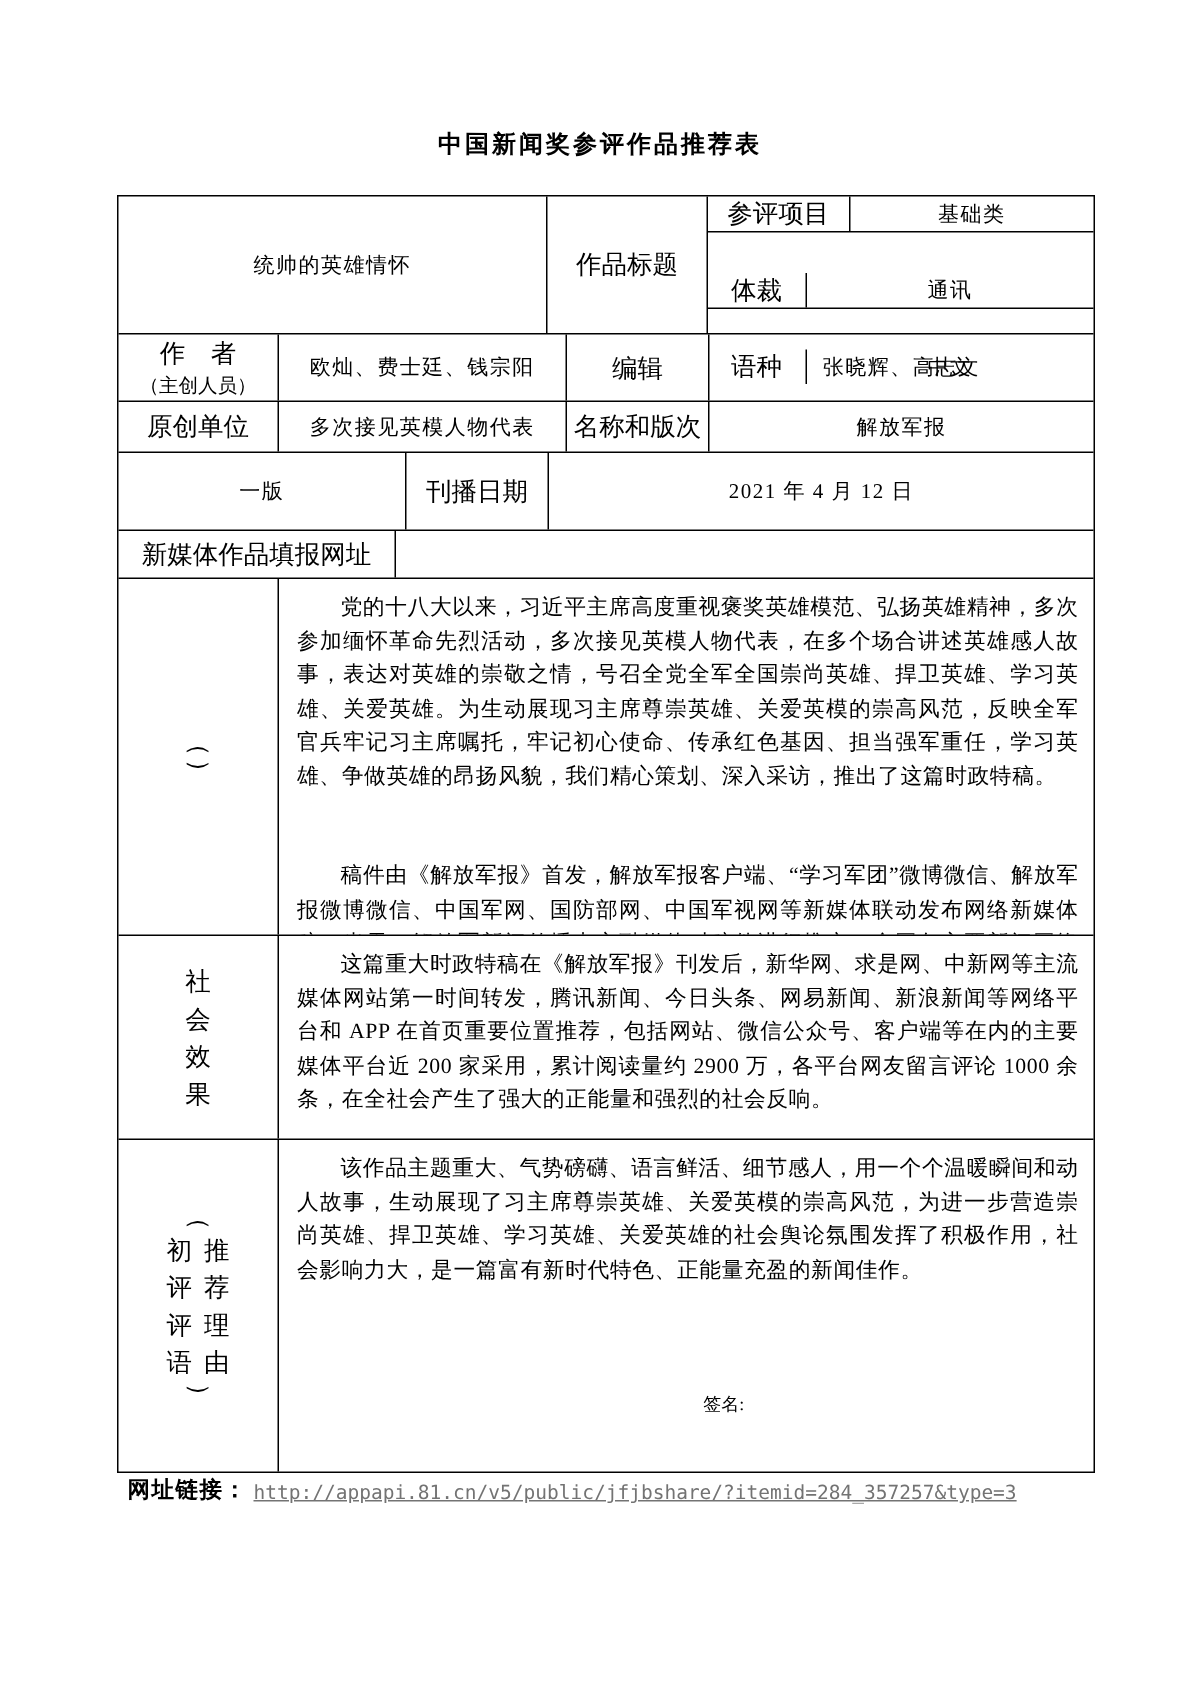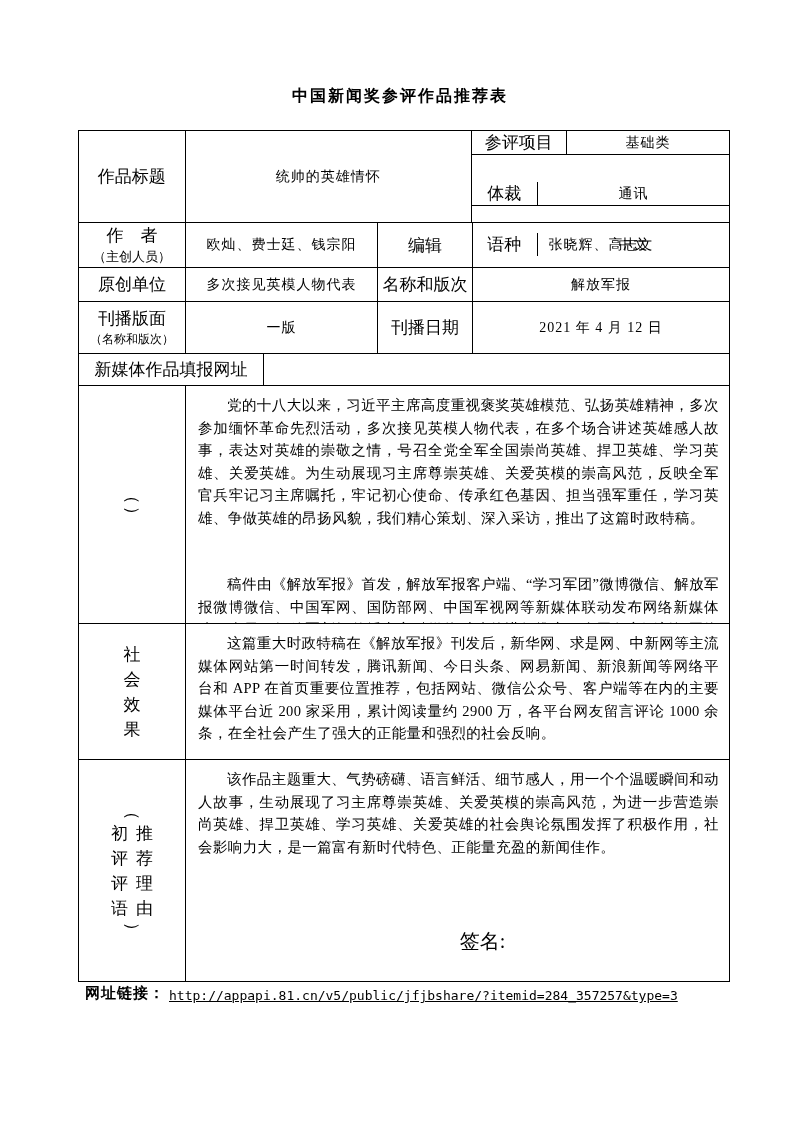--- a/index.html
+++ b/index.html
@@ -61,44 +61,44 @@
   .vchars.twocol { letter-spacing:8px; padding-left:8px; }
   
   .sec-body {
     align-items:stretch; justify-content:flex-start;
     padding:8px 10px 6px 12px; text-align:left;gap:44px;
   }
   .sec-body p {
     font-size:14.5px; line-height:22.5px; text-indent:2em;
     text-align:justify; letter-spacing:0.4px;
   }
-  .sig-line { text-align:center; font-size:20px; margin-top:26px; padding-left:48px; }
+  .sig-line { text-align:center; font-size:12px; margin-top:26px; padding-left:48px; }
   .seal-block {
     width:230px; margin:14px 30px 0 auto; text-align:center;
     font-size:16px; line-height:27px;
   }
   .footer { position:absolute; left:85px; top:984px; display:flex; align-items:flex-end; }
   .footer-label { font-size:15px; font-weight:600; letter-spacing:1px; }
   .footer-link {
     font-family:"DejaVu Sans Mono","Liberation Mono",monospace;
-    font-size:13px; color:#000000; text-decoration:underline; margin-left:4px;
+    font-size:13px; color:#737373; text-decoration:underline; margin-left:4px;
   }
 </style>
 </head>
 <body>
 
 <div class="page">
 
   <div class="doc-title">中国新闻奖参评作品推荐表</div>
 
   <div class="tbl">
 
     <div class="trow h-r1">
+      <div class="tc w-title val">统帅的英雄情怀</div>
       <div class="tc w-c1 lbl">作品标题</div>
-      <div class="tc w-title val">统帅的英雄情怀</div>
       <div class="subcol w-right">
         <div class="subrow">
           <div class="tc w-k1 lbl">参评项目</div>
           <div class="tc w-v2 val">基础类</div>
         </div>
         <div class="subrow">
           <div class="tc w-k2 lbl">体裁</div>
           <div class="tc w-v2 val">通讯</div>
         </div>
         <div class="subrow">
@@ -119,24 +119,20 @@
     </div>
 
     <div class="trow h-r5">
       <div class="tc w-c1 lbl">原创单位</div>
       <div class="tc w-c2 val">多次接见英模人物代表</div>
       <div class="tc w-c3 lbl">名称和版次</div>
       <div class="tc w-c4 val">解放军报</div>
     </div>
 
     <div class="trow h-r6">
-      <div class="tc w-c1">
-        <span class="lbl">刊播版面</span>
-        <span class="sublbl">（名称和版次）</span>
-      </div>
       <div class="tc w-c2 val">一版</div>
       <div class="tc w-c3 lbl">刊播日期</div>
       <div class="tc w-c4 val">2021 年 4 月 12 日</div>
     </div>
 
     <div class="trow h-r7">
       <div class="tc w-nm lbl">新媒体作品填报网址</div>
       <div class="tc w-c4 val"></div>
     </div>
 

